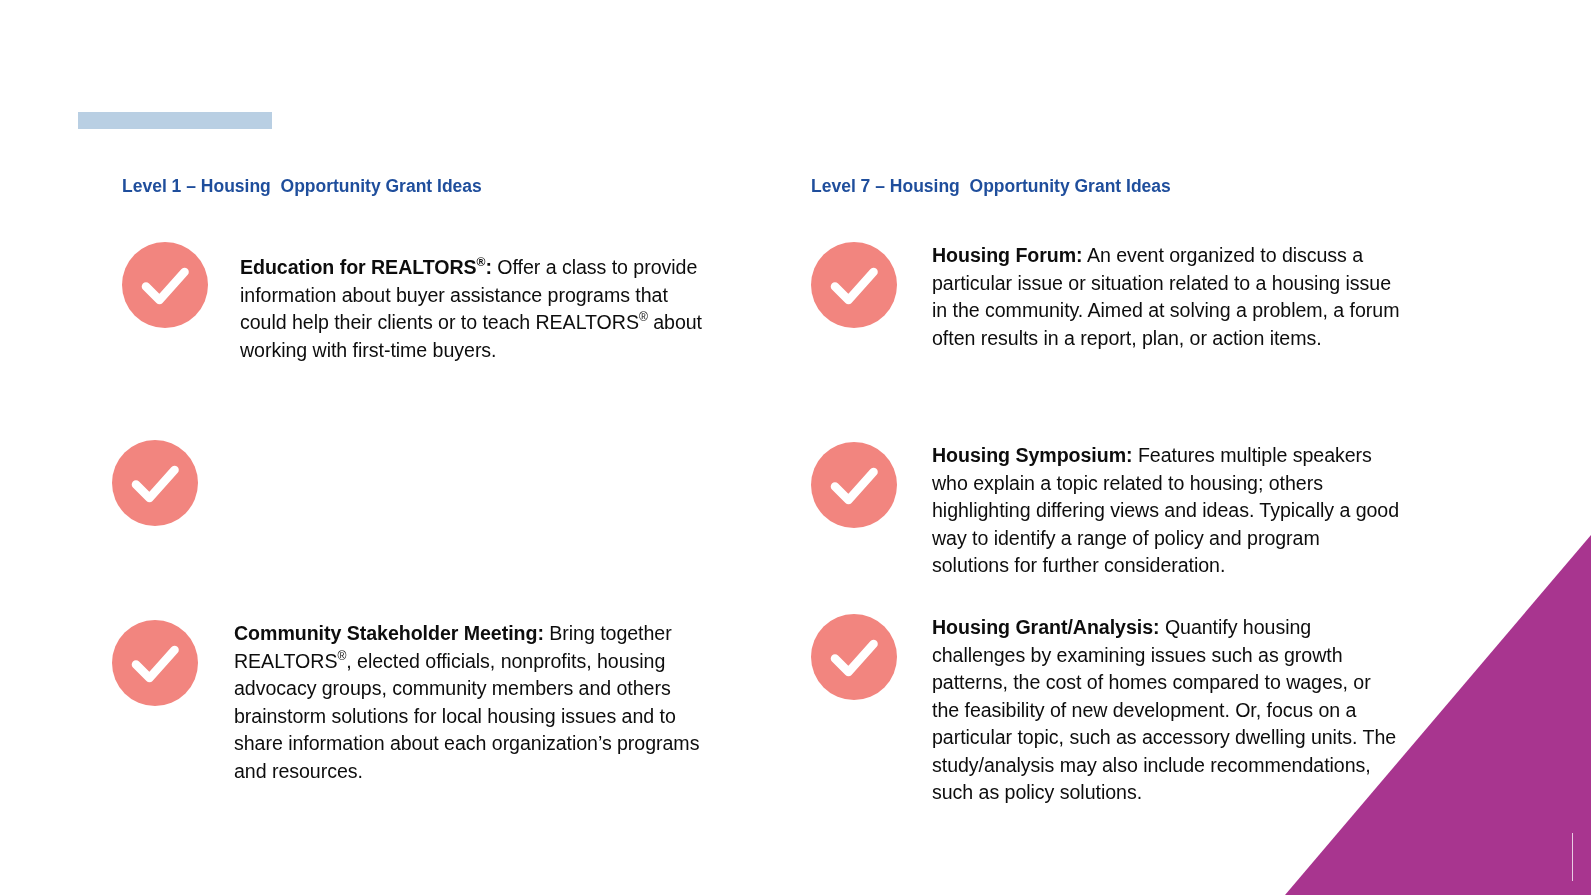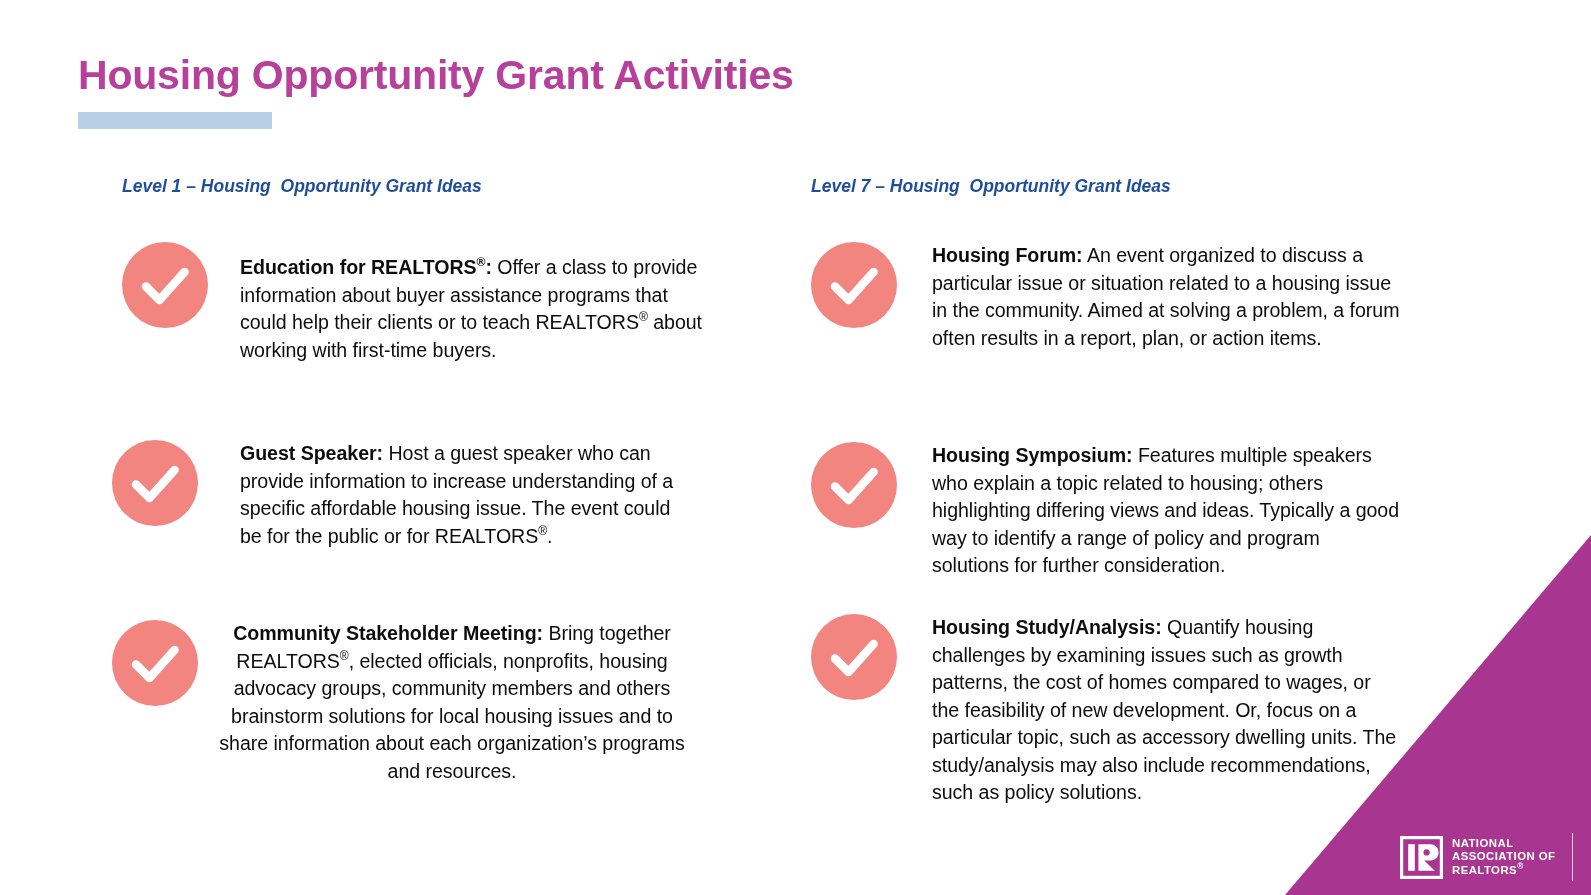--- a/index.html
+++ b/index.html
@@ -45,21 +45,20 @@
   .column {
     position: absolute;
     top: 176px;
   }
   .column.left  { left: 122px; width: 600px; }
   .column.right { left: 811px; width: 600px; }
 
   .column-heading {
     font-size: 17.5px;
     font-weight: bold;
-    font-style: italic;
     color: #1F4E9C;
     white-space: pre;
     margin: 0 0 0 0;
     line-height: 1.2;
   }
 
   
   .item {
     position: absolute;
     display: flex;
@@ -95,21 +94,21 @@
     vertical-align: super;
     line-height: 0;
   }
 
   
   .left .i0 { left: 0px;  top: 66px;  width: 600px; }
   .left .i1 { left: -10px; top: 264px; width: 600px; }
   .left .i2 { left: -10px; top: 444px; width: 600px; }
   .left .i0 .item-text { width: 474px; margin-left: 32px; margin-top: 12px; }
   .left .i1 .item-text { width: 452px; margin-left: 42px; }
-  .left .i2 .item-text { width: 470px; margin-left: 19px; text-align: center; }
+  .left .i2 .item-text { width: 470px; margin-left: 36px; }
 
   
   .right .i0 { left: 0px;  top: 66px;  width: 600px; }
   .right .i1 { left: 0px;  top: 266px; width: 600px; }
   .right .i2 { left: 0px;  top: 438px; width: 600px; }
   .right .i0 .item-text,
   .right .i1 .item-text,
   .right .i2 .item-text { width: 468px; margin-left: 35px; }
 
   
@@ -155,21 +154,20 @@
   }
   .party-logo svg { display: block; }
 
   .sr { position:absolute; width:1px; height:1px; overflow:hidden; clip:rect(0 0 0 0); }
 </style>
 </head>
 <body>
 
 <div id="slide">
 
-  <div class="title">Housing Opportunity Grant Activities</div>
   <div class="title-rule"></div>
 
   <div class="column left">
     <div class="column-heading">Level 1 – Housing  Opportunity Grant Ideas</div>
 
     <div class="item i0">
       <span class="check-wrap">
         <span class="check-circle">
           <svg width="86" height="86" viewBox="0 0 86 86" aria-hidden="true">
             <path d="M24 44.5 L37.5 58 L62.5 30" fill="none" stroke="#ffffff" stroke-width="8.6" stroke-linecap="round" stroke-linejoin="round"></path>
@@ -182,23 +180,20 @@
     </div>
 
     <div class="item i1">
       <span class="check-wrap">
         <span class="check-circle">
           <svg width="86" height="86" viewBox="0 0 86 86" aria-hidden="true">
             <path d="M24 44.5 L37.5 58 L62.5 30" fill="none" stroke="#ffffff" stroke-width="8.6" stroke-linecap="round" stroke-linejoin="round"></path>
           </svg>
         </span>
       </span>
-      <div class="item-text">
-        <b>Guest Speaker:</b><span> Host a guest speaker who can provide information to increase understanding of a specific affordable housing issue. The event could be for the public or for REALTORS<sup>®</sup>.</span>
-      </div>
     </div>
 
     <div class="item i2">
       <span class="check-wrap">
         <span class="check-circle">
           <svg width="86" height="86" viewBox="0 0 86 86" aria-hidden="true">
             <path d="M24 44.5 L37.5 58 L62.5 30" fill="none" stroke="#ffffff" stroke-width="8.6" stroke-linecap="round" stroke-linejoin="round"></path>
           </svg>
         </span>
       </span>
@@ -239,41 +234,28 @@
 
     <div class="item i2">
       <span class="check-wrap">
         <span class="check-circle">
           <svg width="86" height="86" viewBox="0 0 86 86" aria-hidden="true">
             <path d="M24 44.5 L37.5 58 L62.5 30" fill="none" stroke="#ffffff" stroke-width="8.6" stroke-linecap="round" stroke-linejoin="round"></path>
           </svg>
         </span>
       </span>
       <div class="item-text">
-        <b>Housing Study/Analysis:</b><span> Quantify housing challenges by examining issues such as growth patterns, the cost of homes compared to wages, or the feasibility of new development. Or, focus on a particular topic, such as accessory dwelling units. The study/analysis may also include recommendations, such as policy solutions.</span>
+        <b>Housing Grant/Analysis:</b><span> Quantify housing challenges by examining issues such as growth patterns, the cost of homes compared to wages, or the feasibility of new development. Or, focus on a particular topic, such as accessory dwelling units. The study/analysis may also include recommendations, such as policy solutions.</span>
       </div>
     </div>
   </div>
 
   <div class="corner-wedge"></div>
 
   <div class="footer-logos">
 
-    <div class="nar-logo">
-      <span class="nar-mark">
-        <svg width="43" height="43" viewBox="0 0 43 43" aria-hidden="true">
-          <rect x="1.6" y="1.6" width="39.8" height="39.8" fill="none" stroke="#ffffff" stroke-width="3.2"></rect>
-          <rect x="8.2" y="8.2" width="6.6" height="26.6" fill="#ffffff"></rect>
-          <path d="M18.4 8.2 H30.4 a8.2 8.2 0 0 1 0 16.4 H24.2 L34.8 34.8 H18.4 Z" fill="#ffffff"></path>
-          <circle cx="26.6" cy="16.4" r="3.1" fill="#A8358F"></circle>
-        </svg>
-      </span>
-      <div class="nar-words"><span>NATIONAL</span>
-<span>ASSOCIATION OF</span>
-<span>REALTORS</span><sup>®</sup></div>
-    </div>
 
     <div class="logo-divider"></div>
 
 
   </div>
 
 </div>
 
 </body></html>

